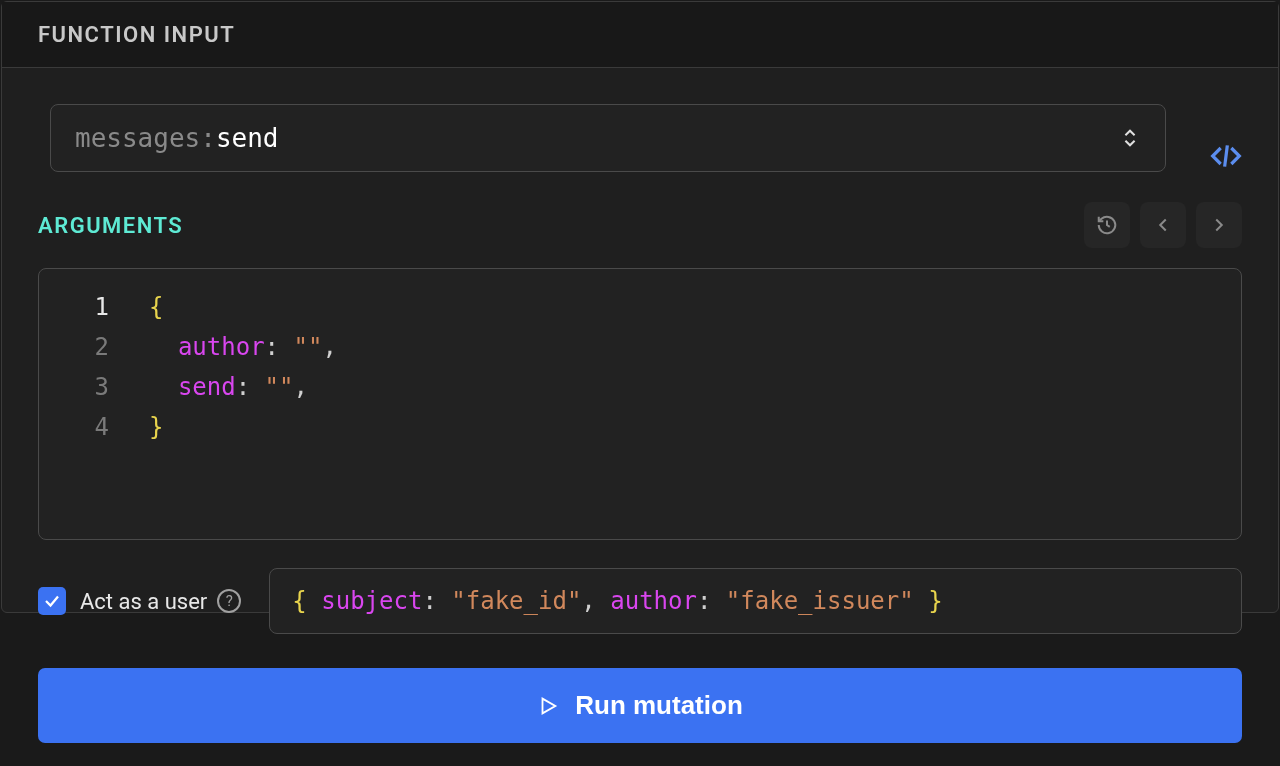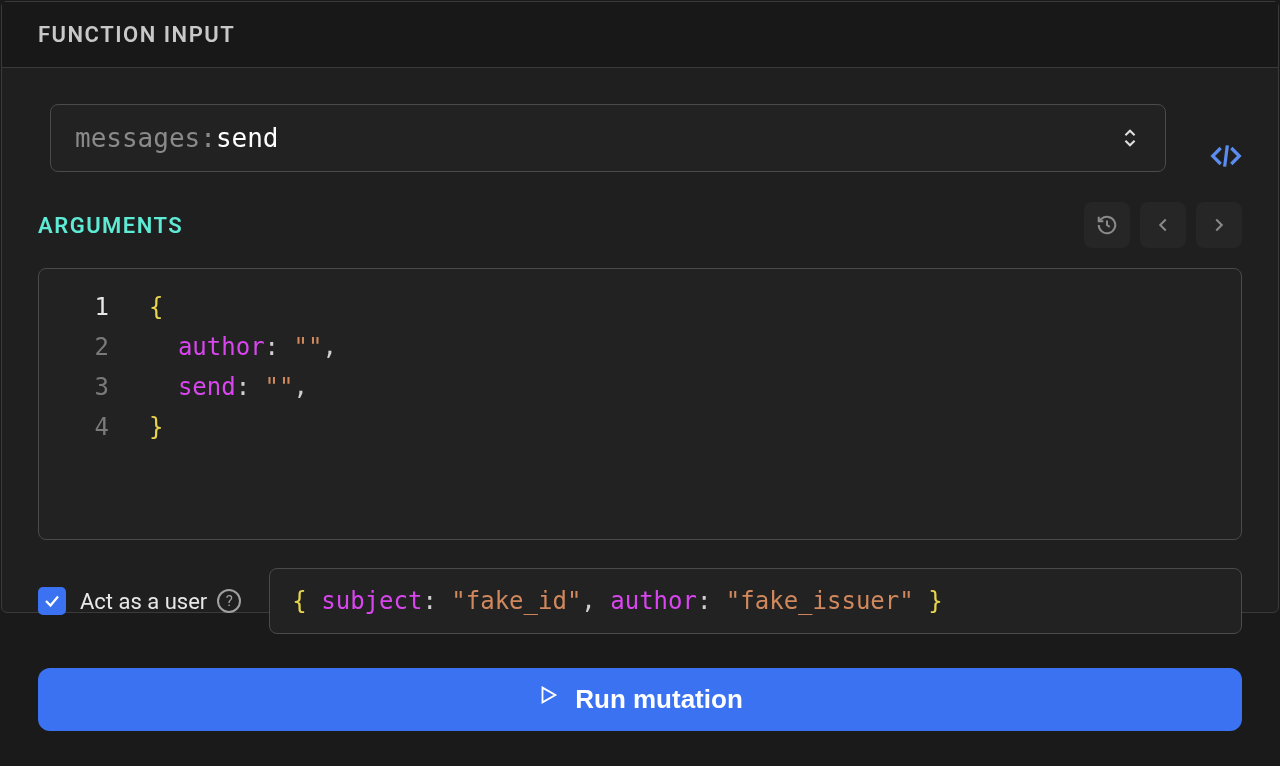--- a/index.html
+++ b/index.html
@@ -200,25 +200,26 @@
     padding: 18px 22px;
     font-family: ui-monospace, Menlo, Consolas, monospace;
     font-size: 24px;
     white-space: pre;
   }
   .run-button {
     margin-top: 14px;
     background: #3b72f2;
     color: #fff;
     border: none;
-    border-radius: 12px;
-    padding: 16px;
+    border-radius: 7px;
+    padding: 22px;
     font-size: 26px;
     font-weight: 600;
     display: flex;
+    align-items: center;
     justify-content: center;
     gap: 16px;
     cursor: pointer;
   }
   .run-button svg {
     width: 22px;
     height: 22px;
     stroke: #fff;
     stroke-width: 2;
     fill: none;

